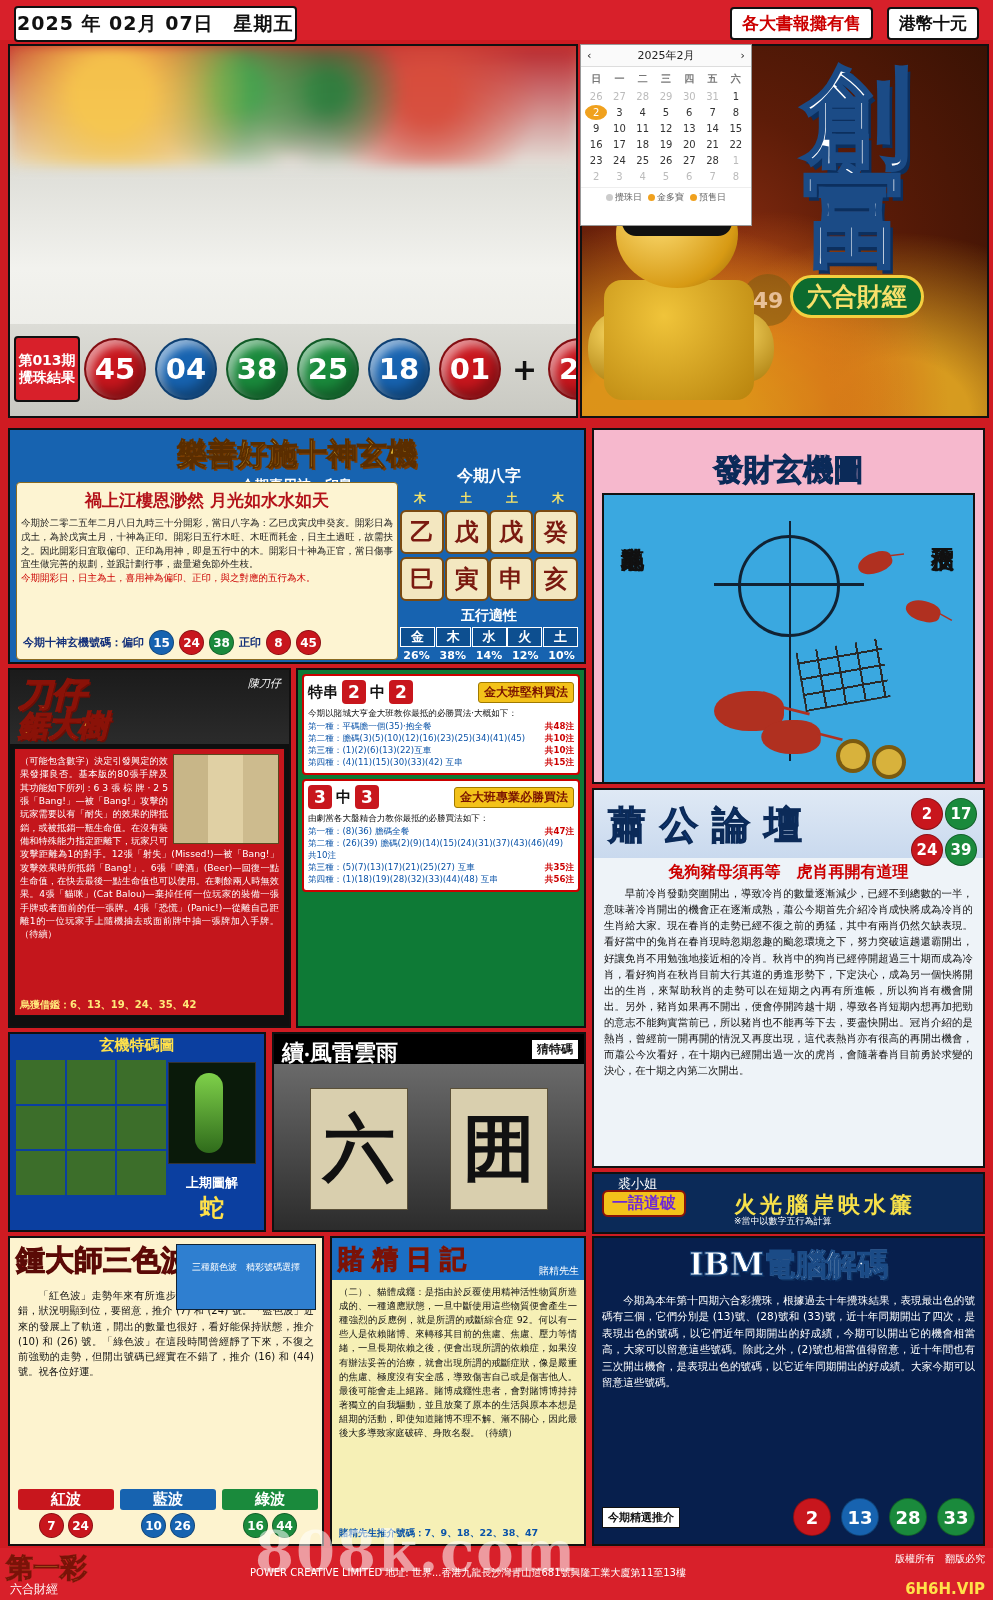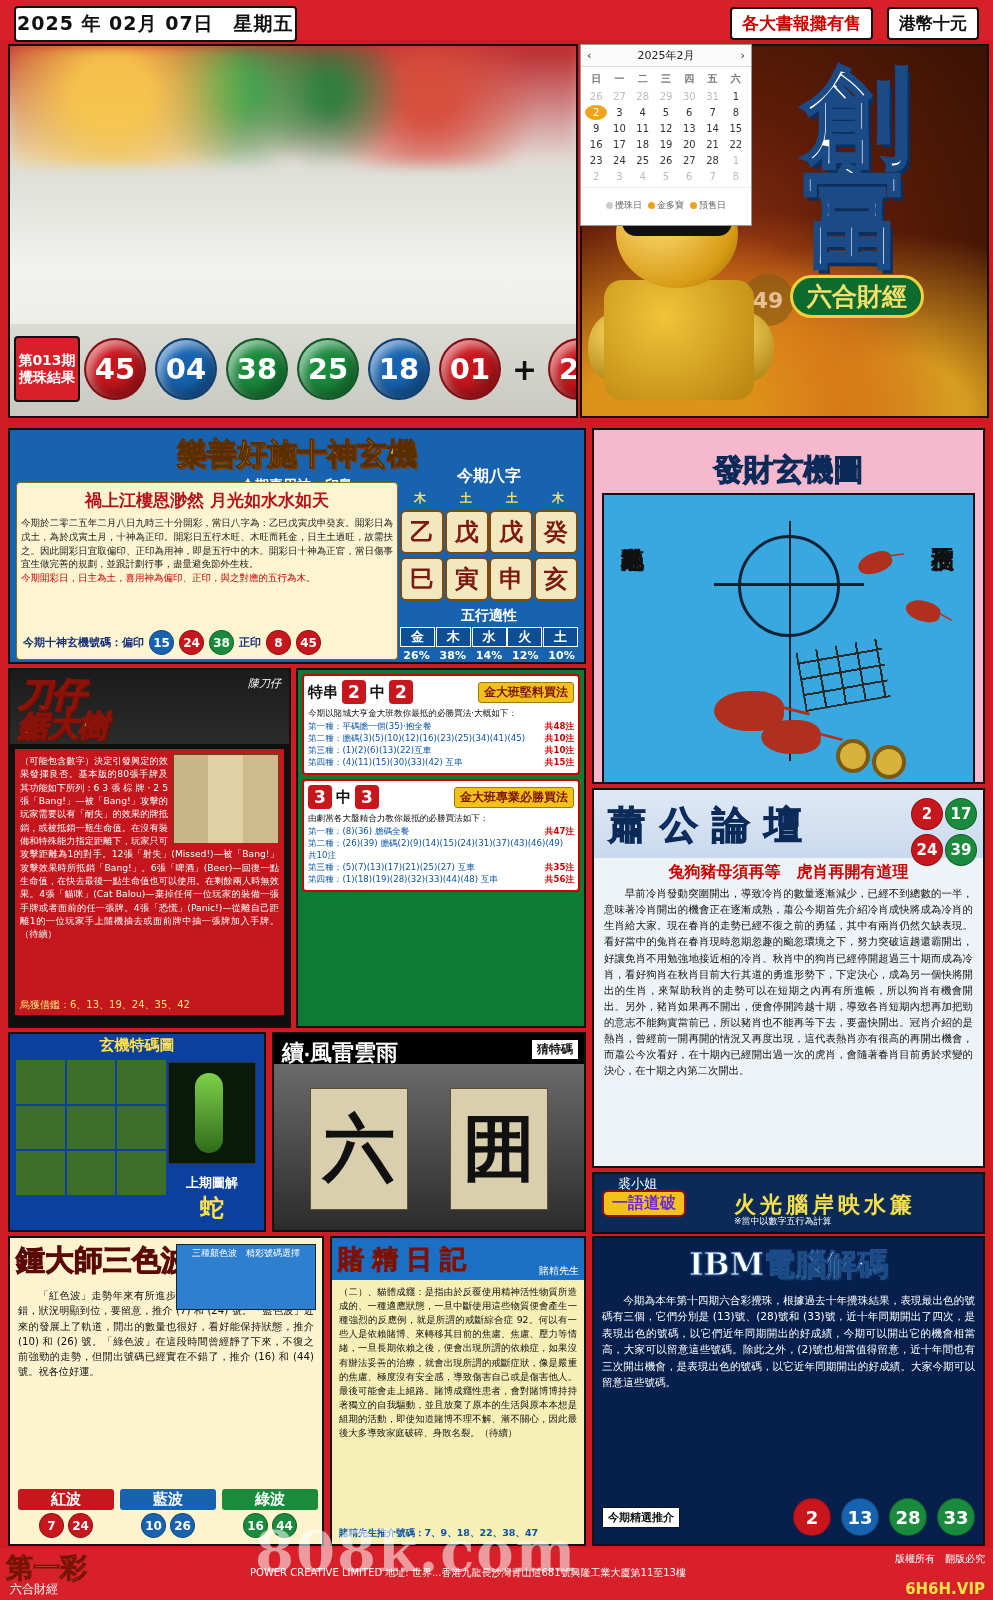--- a/index.html
+++ b/index.html
@@ -44,21 +44,21 @@
   
   .calwrap{position:absolute;left:580px;top:44px;width:170px;height:180px;background:#fff;border:1px solid #999;
      font-size:10px;color:#222;}
   .calhead{display:flex;align-items:center;justify-content:space-between;padding:3px 6px;
      border-bottom:1px solid #ddd;background:#fafafa;font-size:11px;}
   .calgrid{display:grid;grid-template-columns:repeat(7,1fr);gap:1px;padding:3px 4px;text-align:center;}
   .calgrid div{padding:2px 0;font-size:10px;color:#333;}
   .calgrid .dim{color:#bbb;}
   .calgrid .hdr{color:#777;font-weight:bold;}
   .calgrid .sel{background:#f0a11e;color:#fff;border-radius:50%;}
-  .callegend{display:flex;gap:6px;justify-content:center;border-top:1px solid #eee;padding:11px 0;font-size:9px;color:#666;}
+  .callegend{display:flex;gap:6px;justify-content:center;border-top:1px solid #eee;padding:3px 0;font-size:9px;color:#666;}
   .dot{display:inline-block;width:7px;height:7px;border-radius:50%;margin-right:2px;vertical-align:middle;}
 
   
   .logobox{position:absolute;left:580px;top:44px;width:405px;height:370px;overflow:hidden;border:2px solid #111;
      background:radial-gradient(circle at 30% 60%,#8d2f12 0%,#5d1c08 45%,#3a1204 100%);}
   .flames{position:absolute;left:0;bottom:0;width:100%;height:250px;
      background:radial-gradient(ellipse at 20% 100%,#f3a81c 0 18%,transparent 55%),
                 radial-gradient(ellipse at 48% 100%,#e9751a 0 20%,transparent 58%),
                 radial-gradient(ellipse at 78% 100%,#f0b324 0 16%,transparent 52%);opacity:.85;}
   .mascot{position:absolute;left:6px;bottom:4px;width:190px;height:250px;}
@@ -130,21 +130,21 @@
   .dao-title{position:relative;height:74px;background:linear-gradient(180deg,#1b1b1b,#2b2b2b);font-style:italic;}
   .dao-title .t{position:absolute;left:8px;top:2px;font-size:34px;font-weight:bold;color:#f4d23c;
      -webkit-text-stroke:1.5px #8a1208;text-shadow:2px 2px 0 #6b0e06;font-family:"DejaVu Serif",serif;}
   .dao-title .t2{position:absolute;left:8px;top:36px;font-size:30px;font-weight:bold;color:#f4d23c;
      -webkit-text-stroke:1.5px #8a1208;text-shadow:2px 2px 0 #6b0e06;font-family:"DejaVu Serif",serif;}
   .dao-title .name{position:absolute;right:8px;top:6px;font-size:11px;color:#fff;}
   .dao-body{margin:4px;background:#c4161c;border:1px solid #111;padding:5px;height:268px;box-sizing:border-box;position:relative;}
   .dao-text{font-size:9.2px;line-height:1.45;color:#fff;text-align:justify;}
   .dao-cards{float:right;width:104px;height:88px;margin:0 0 3px 5px;background:#e7d9b4;border:1px solid #5a4a20;
      background-image:linear-gradient(90deg,#c8b688 0 33%,#e0d0a4 33% 66%,#cdbb8e 66% 100%);}
-  .dao-foot{position:absolute;left:5px;bottom:3px;font-size:10px;font-weight:normal;color:#ffe97a;}
+  .dao-foot{position:absolute;left:5px;bottom:3px;font-size:10px;font-weight:bold;color:#ffe97a;}
 
   
   .p-new{left:296px;top:668px;width:290px;height:360px;background:#0e7a36;}
   .new-title{text-align:center;padding:5px 0 2px;font-size:25px;font-weight:bold;color:#f7e14a;
      -webkit-text-stroke:1px #0a3d1c;font-family:"DejaVu Serif",serif;}
   .card{margin:4px;background:#fff;border:2px solid #c00;border-radius:4px;padding:4px;}
   .card-h{display:flex;align-items:center;gap:4px;margin-bottom:3px;}
   .chip{background:#c8161d;color:#fff;font-weight:bold;font-size:17px;width:24px;height:24px;border-radius:4px;
      display:flex;align-items:center;justify-content:center;}
   .card-h .lbl{font-size:15px;font-weight:bold;color:#111;}
@@ -192,21 +192,21 @@
   .yu-badge{position:absolute;left:8px;top:16px;background:#f3c21a;border:2px solid #8a1208;border-radius:6px;
      font-size:16px;font-weight:bold;color:#6d28d9;padding:1px 8px;}
   .yu-txt{position:absolute;left:140px;top:16px;font-size:22px;font-weight:bold;color:#f7e14a;letter-spacing:4px;}
   .yu-sub{position:absolute;left:140px;bottom:4px;font-size:9px;color:#fff;}
 
   
   .p-zhong{left:8px;top:1236px;width:316px;height:310px;background:#fdf3cf;}
   .zh-title{font-size:29px;font-weight:bold;color:#b4121a;padding:3px 6px;font-family:"DejaVu Serif",serif;
      -webkit-text-stroke:1px #5a0a06;}
   .zh-chip{position:absolute;right:6px;top:6px;width:140px;height:66px;background:#2f7fd0;border:1px solid #123;
-     color:#fff;font-size:9px;text-align:center;padding-top:2px;box-sizing:border-box;}
+     color:#fff;font-size:9px;text-align:center;padding-top:16px;box-sizing:border-box;}
   .zh-text{padding:4px 8px;font-size:10.2px;line-height:1.5;color:#111;text-align:justify;text-indent:2em;}
   .zh-tbl{position:absolute;left:8px;bottom:6px;width:300px;display:flex;gap:6px;}
   .zh-col{flex:1;text-align:center;}
   .zh-col .h{font-size:15px;font-weight:bold;color:#fff;border-radius:3px;padding:1px 0;}
   .zh-col .b{display:flex;justify-content:center;gap:4px;margin-top:3px;}
 
   
   .p-du{left:330px;top:1236px;width:256px;height:310px;background:#f6f0b6;}
   .du-h{height:42px;background:#1b6fc4;position:relative;}
   .du-h .t{position:absolute;left:6px;top:4px;font-size:26px;font-weight:bold;color:#f7e14a;letter-spacing:8px;

